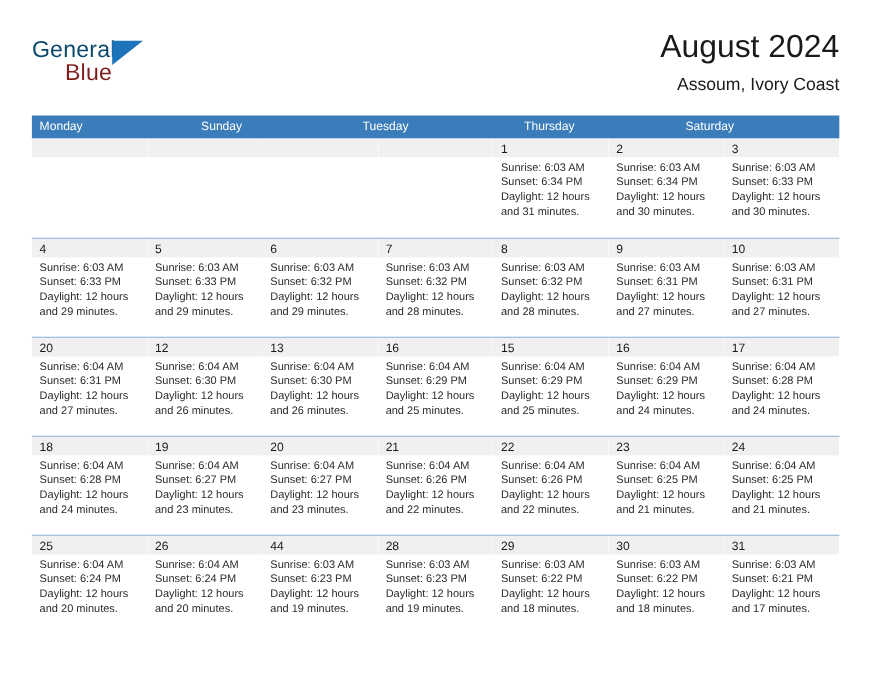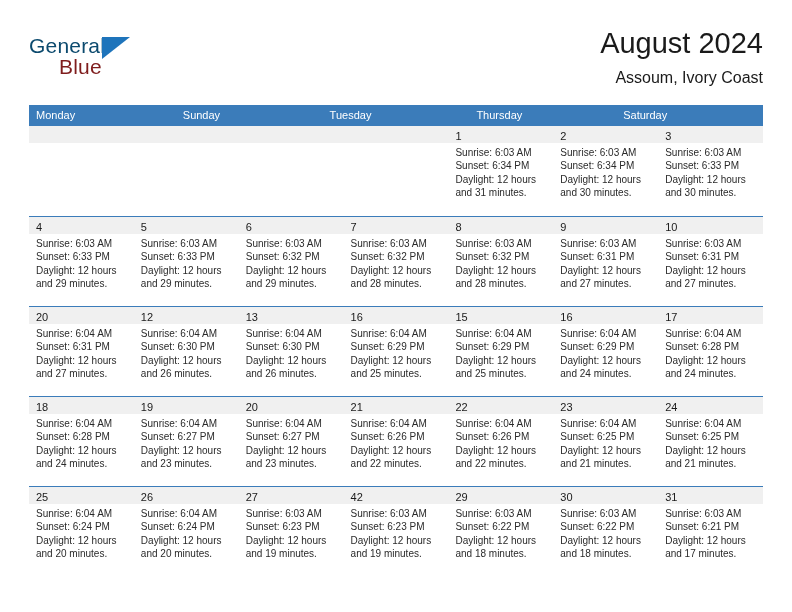--- a/index.html
+++ b/index.html
@@ -425,30 +425,30 @@
           <div class="day-cell">
             <div class="day-num-band"><span class="day-num">26</span></div>
             <div class="day-info">
               <div>Sunrise: 6:04 AM</div>
               <div>Sunset: 6:24 PM</div>
               <div>Daylight: 12 hours</div>
               <div>and 20 minutes.</div>
             </div>
           </div>
           <div class="day-cell">
-            <div class="day-num-band"><span class="day-num">27</span></div>
+            <div class="day-num-band"><span class="day-num">44</span></div>
             <div class="day-info">
               <div>Sunrise: 6:03 AM</div>
               <div>Sunset: 6:23 PM</div>
               <div>Daylight: 12 hours</div>
               <div>and 19 minutes.</div>
             </div>
           </div>
           <div class="day-cell">
-            <div class="day-num-band"><span class="day-num">42</span></div>
+            <div class="day-num-band"><span class="day-num">28</span></div>
             <div class="day-info">
               <div>Sunrise: 6:03 AM</div>
               <div>Sunset: 6:23 PM</div>
               <div>Daylight: 12 hours</div>
               <div>and 19 minutes.</div>
             </div>
           </div>
           <div class="day-cell">
             <div class="day-num-band"><span class="day-num">29</span></div>
             <div class="day-info">

